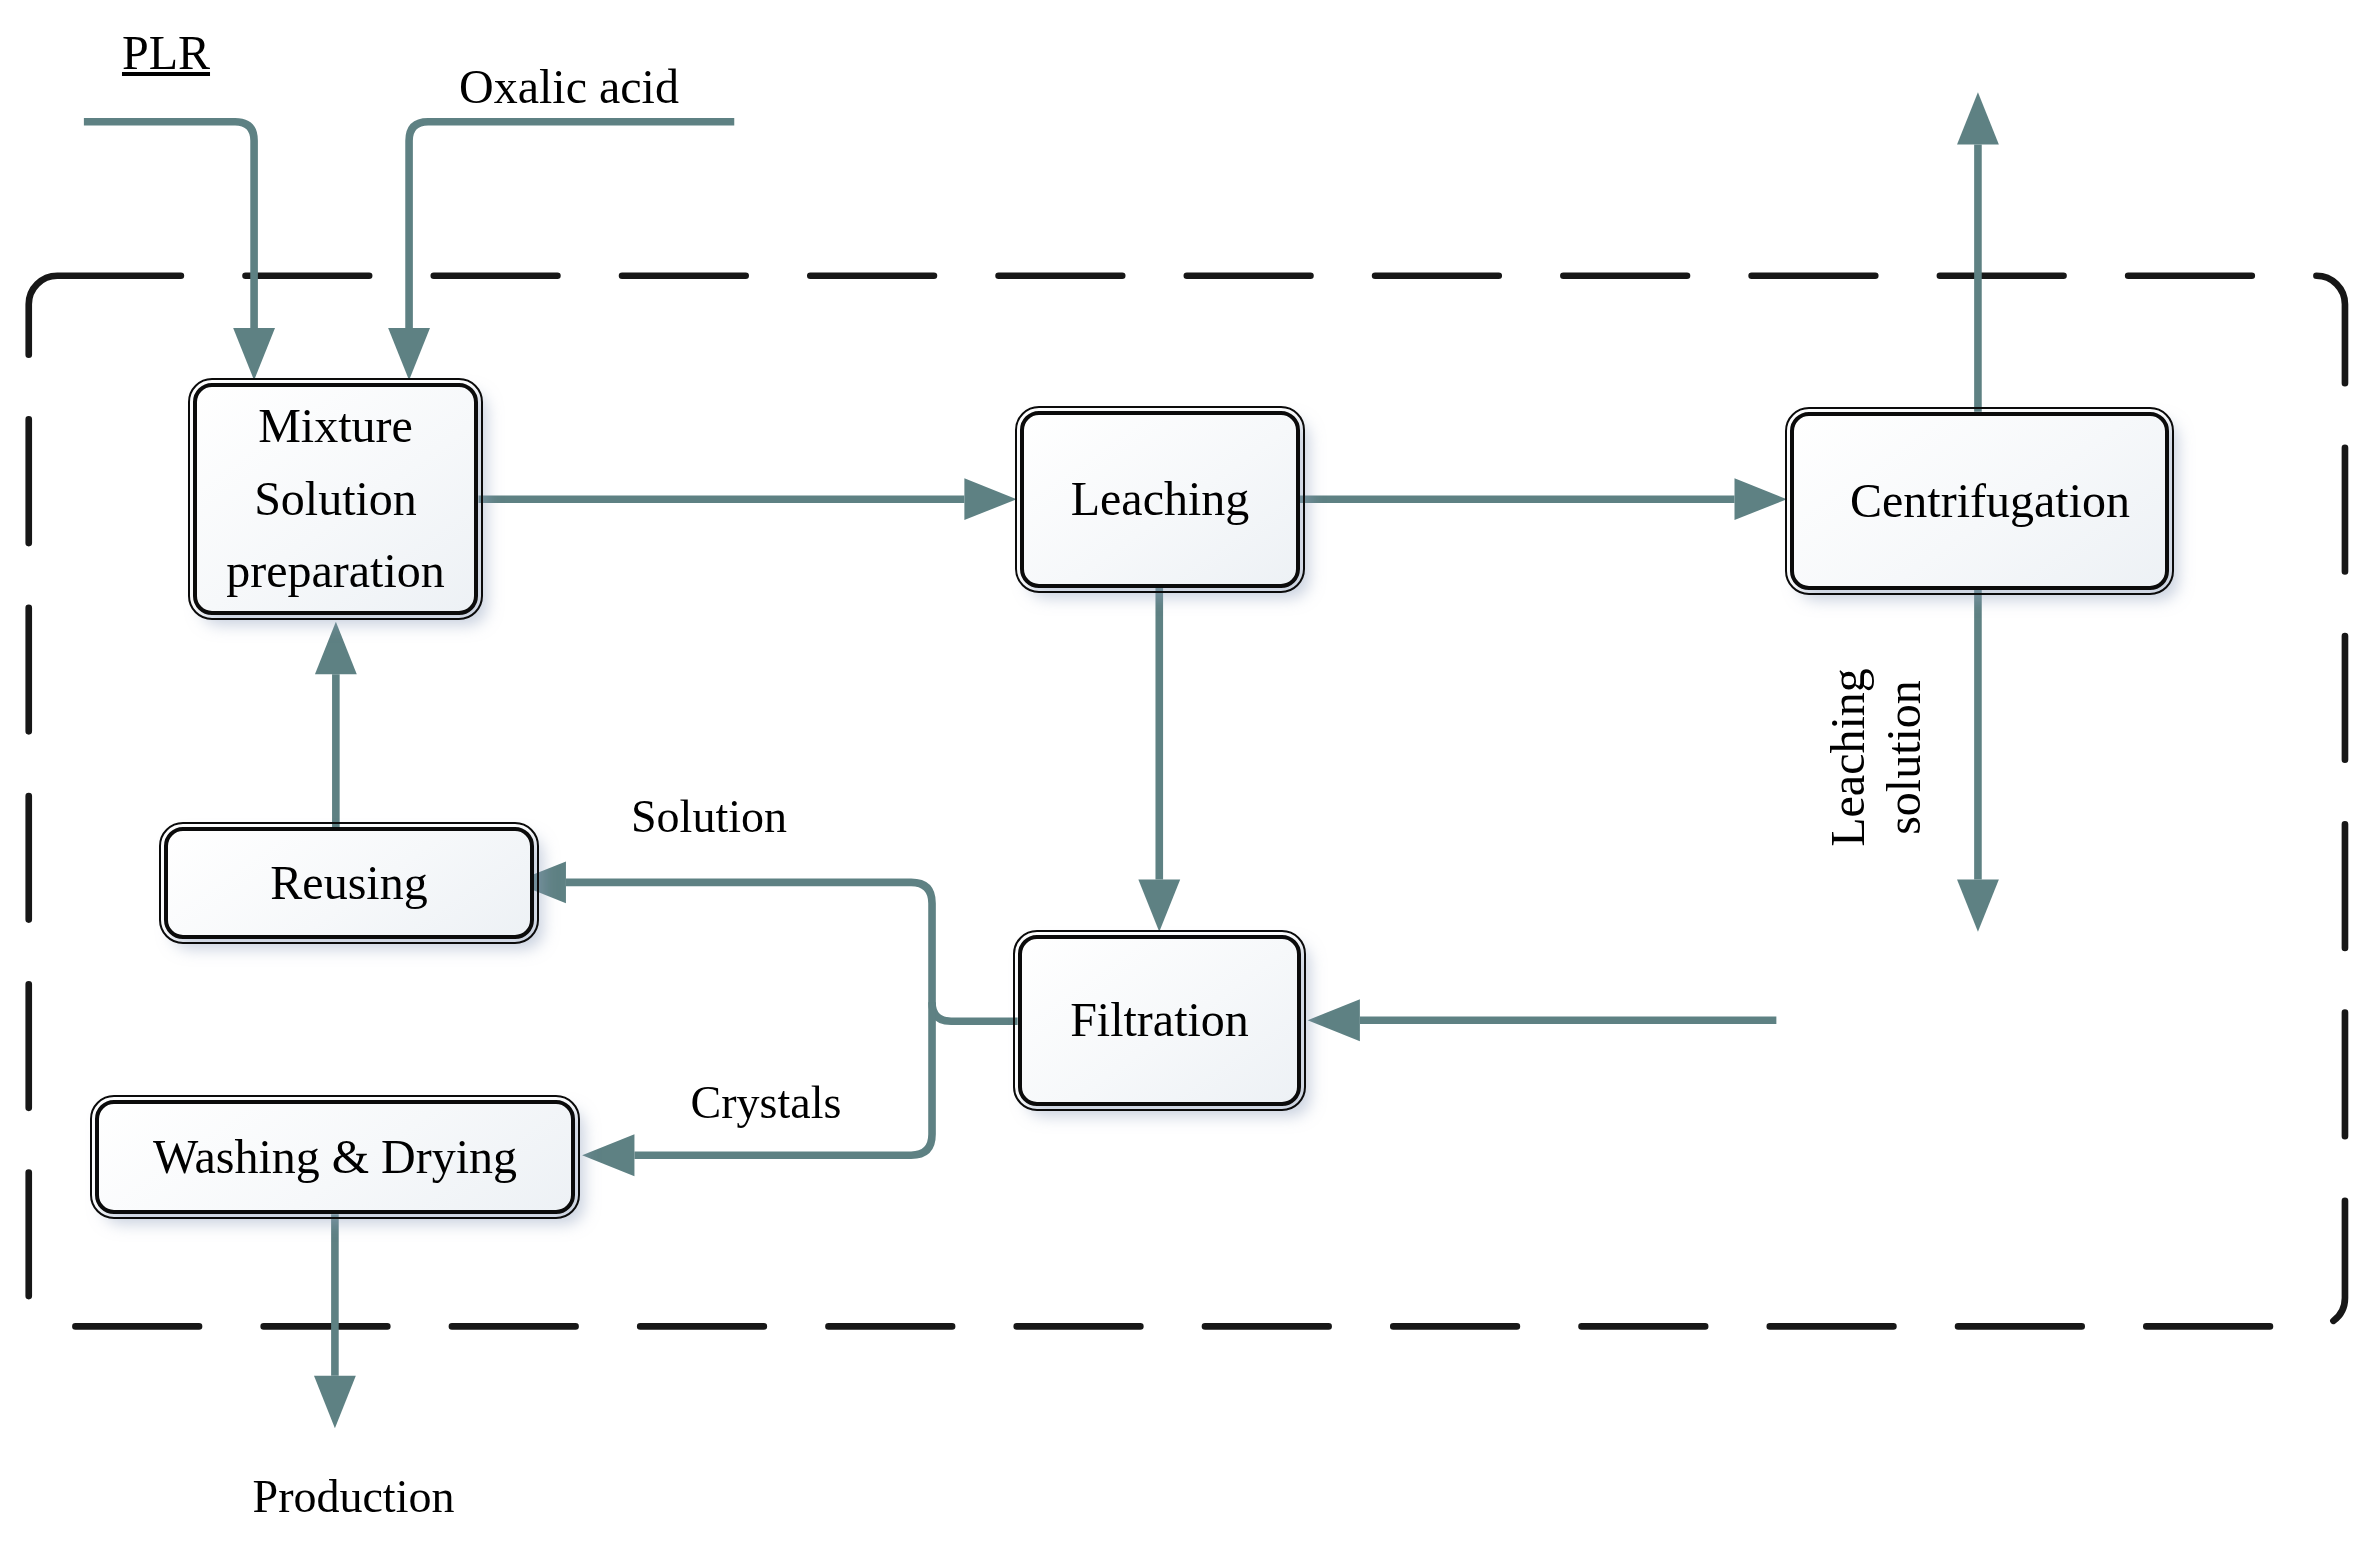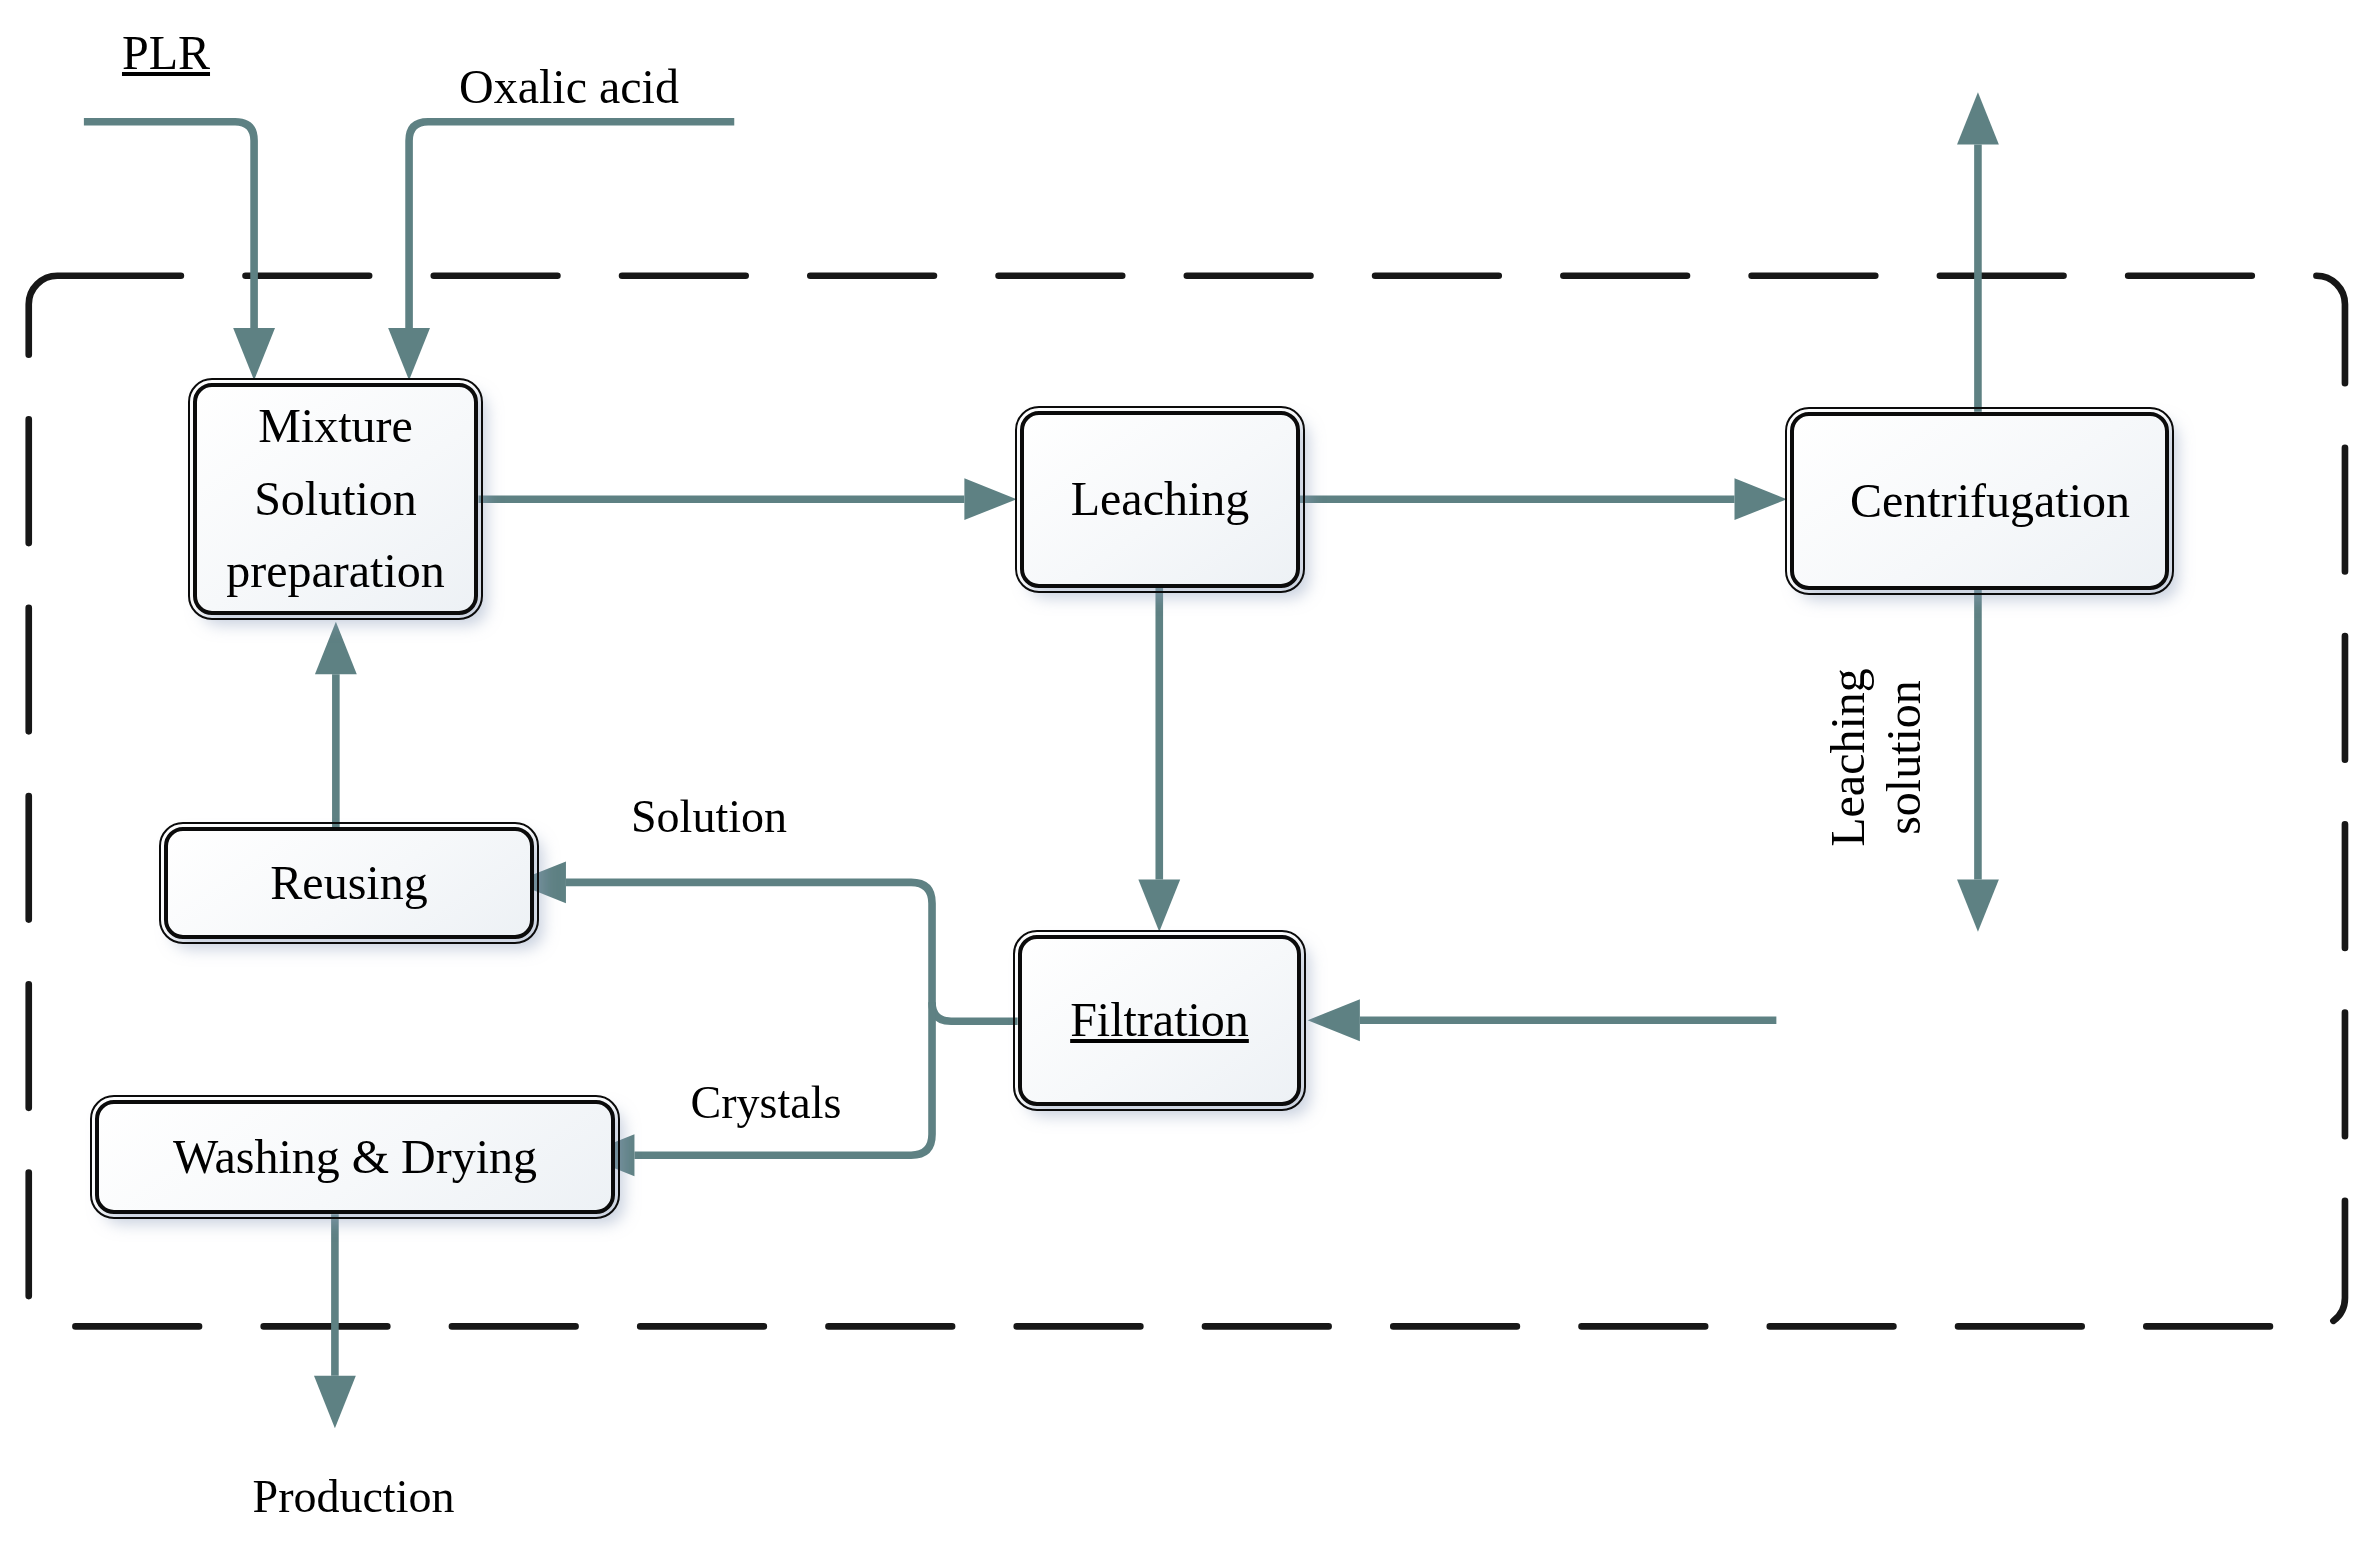--- a/index.html
+++ b/index.html
@@ -118,29 +118,29 @@
 
   <div class="node" style="left:1020px; top:411px; width:280px; height:177px;">
     <span>Leaching</span>
   </div>
 
   <div class="node" style="left:1790px; top:412px; width:379px; height:178px;padding-left:21px;">
     <span>Centrifugation</span>
   </div>
 
 
-  <div class="node" style="left:1018px; top:935px; width:283px; height:171px;text-decoration:underline;">
+  <div class="node" style="left:1018px; top:935px; width:283px; height:171px;">
     <span>Filtration</span>
   </div>
 
   <div class="node" style="left:164px; top:827px; width:370px; height:112px;">
     <span>Reusing</span>
   </div>
 
-  <div class="node" style="left:95px; top:1100px; width:520px; height:114px;">
+  <div class="node" style="left:95px; top:1100px; width:480px; height:114px;">
     <span>Washing &amp; Drying</span>
   </div>
 
   <div class="flabel" style="left:71px; top:27px; width:190px;text-decoration:underline;">PLR</div>
 
   <div class="flabel" style="left:398px; top:21px; width:342px;margin-top:40px;">Oxalic acid</div>
 
 
   <div class="flabel rotated" style="left:1744px; top:691px; width:285px; height:133px;">
     <span>Leaching</span><br>

